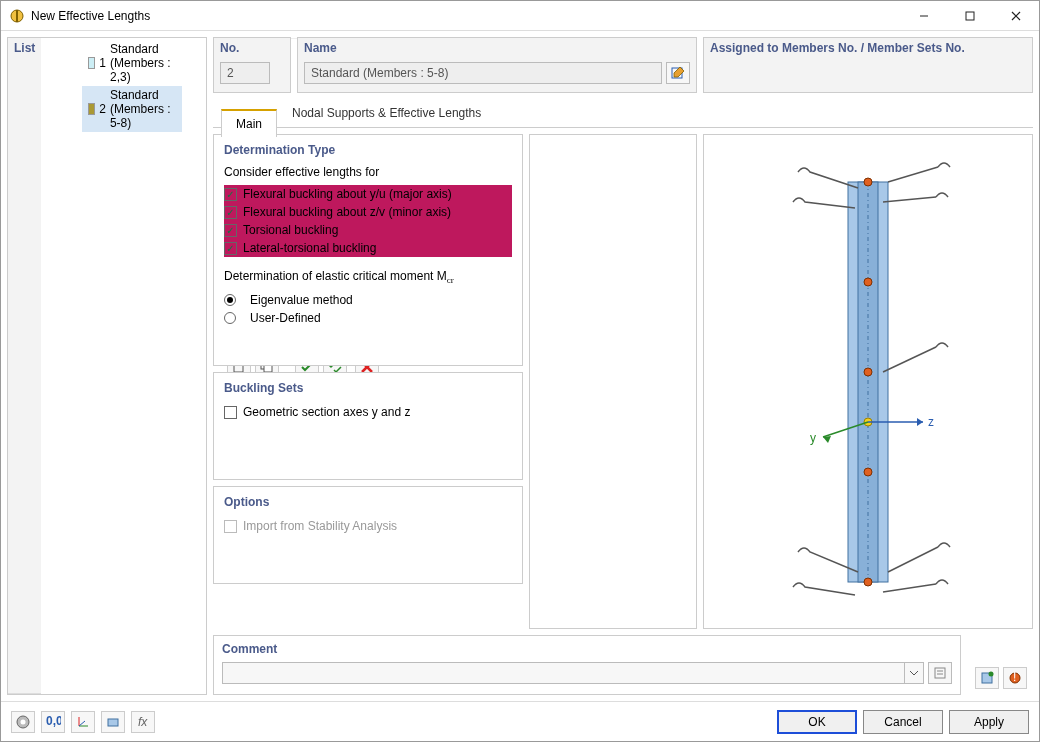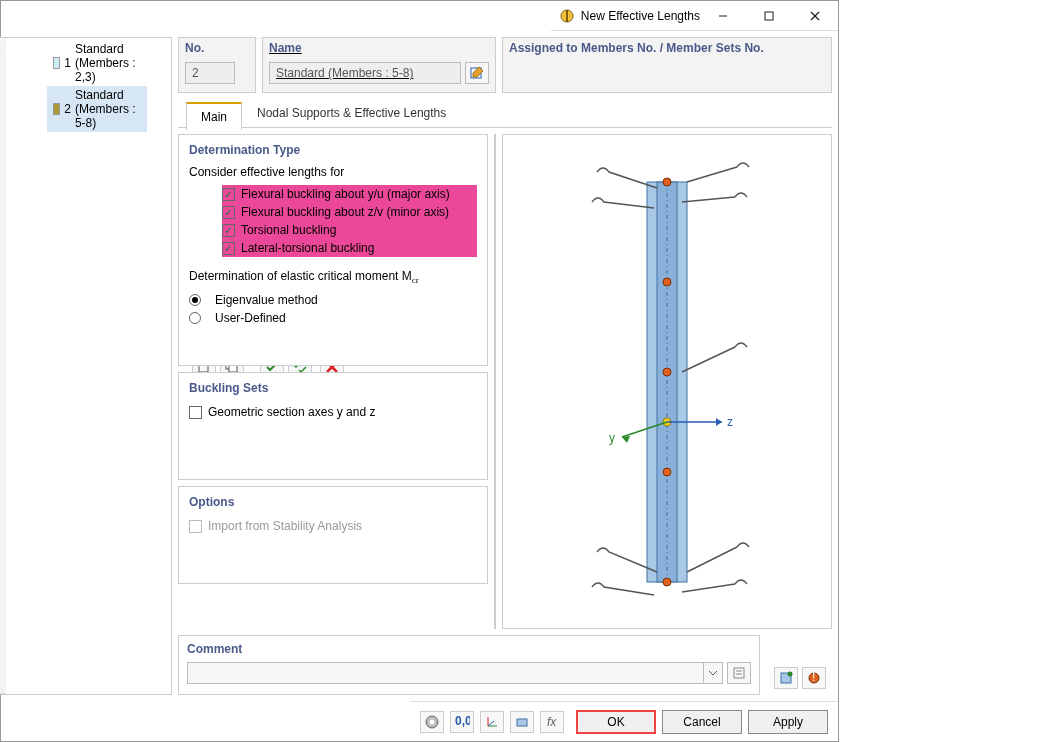--- a/index.html
+++ b/index.html
@@ -1,17 +1,17 @@
 <!DOCTYPE html>
 <html><head>
 <meta charset="utf-8">
 <style>
 * { box-sizing: border-box; font-family: "Segoe UI", Tahoma, sans-serif; font-size: 12px; }
 body { margin: 0; background: #fff; }
-.window { width: 839px; height: 742px; border: 1px solid #999; background: #fff; display: flex; flex-direction: column; align-items: flex-end; }
+.window { width: 1040px; height: 742px; border: 1px solid #999; background: #fff; display: flex; flex-direction: column; }
 .titlebar { height: 30px; display: flex; align-items: center; padding: 0 0 0 8px; border-bottom: 1px solid #ddd; }
 .titlebar-icon { width: 16px; height: 16px; margin-right: 6px; }
 .titlebar-text { flex: 1; font-size: 12px; color: #000; }
 .winbtns { display: flex; height: 100%; }
 .winbtn { width: 46px; display: flex; align-items: center; justify-content: center; color: #222; }
 
 .content { flex: 1; display: flex; padding: 6px; gap: 6px; min-height: 0; }
 .left-pane { width: 200px; display: flex; flex-direction: row; border: 1px solid #ccc; gap: 41px; }
 .pane-header { background: #f3f3f3; padding: 3px 6px; color: #4a5a8a; font-weight: 600; border-bottom: 1px solid #ddd; }
 .list-body { flex: 1; padding: 2px 0; }
@@ -26,37 +26,37 @@
 .right-pane { flex: 1; display: flex; flex-direction: column; gap: 6px; min-height: 0; }
 .top-fields { display: flex; gap: 6px; border-radius: 28px; }
 .fieldbox { border: 1px solid #ccc; background: #f3f3f3; display: flex; flex-direction: column; }
 .fieldbox-label { color: #4a5a8a; font-weight: 600; padding: 3px 6px; }
 .fieldbox-row { padding: 4px 6px 8px 6px; display: flex; gap: 4px; align-items: center; }
 .textin { background: #fff; border: 1px solid #bbb; padding: 3px 6px; height: 22px; }
 .textin.ro { background: #eee; color: #555; }
 .iconbtn { width: 24px; height: 22px; border: 1px solid #bbb; background: #f7f7f7; display: flex; align-items: center; justify-content: center; }
 
 .box-no { width: 78px; }
-.box-name { flex: 1; text-decoration: underline; }
+.box-name { flex: 1; }
 .box-assigned { width: 330px; }
 
 .tabs-row { display: flex; border-bottom: 1px solid #ccc; padding-left: 8px; gap: 0; }
 .tab { padding: 6px 14px; border: 1px solid transparent; border-bottom: none; color: #333; }
-.tab.active { background: #fff; border-color: #ccc; border-top: 2px solid #d6a100; color: #000; position: relative; top: 3px; }
+.tab.active { background: #fff; border-color: #ccc; border-top: 2px solid #d6a100; color: #000; position: relative; top: 10px; }
 
 .main-area { flex: 1; display: flex; gap: 6px; min-height: 0; }
 .col-left { width: 310px; display: flex; flex-direction: column; gap: 6px; }
 .col-mid { flex: 1; border: 1px solid #ccc; }
 .col-right { width: 330px; border: 1px solid #ccc; background: #fff; display: flex; flex-direction: column; }
 
 .panel { border: 1px solid #ccc; background: #fff; padding: 8px 10px; }
 .panel-title { color: #4a5a8a; font-weight: 600; margin-bottom: 8px; }
 .sublabel { margin-bottom: 6px; }
 .chkrow { display: flex; align-items: center; gap: 6px; padding: 2px 0; }
-.chkrow.hl { background: #ec4899; margin-left: 33px; }
+.chkrow.hl { background: #be185d; }
 .chkrow.disabled { color: #999; }
 .chk { width: 13px; height: 13px; border: 1px solid #666; display: inline-flex; align-items: center; justify-content: center; font-size: 10px; color: #174; }
 .chk.checked::after { content: "✓"; }
 .chk.disabled { border-color: #bbb; }
 .radiorow { display: flex; align-items: center; gap: 14px; padding: 2px 0; }
 .radio { width: 12px; height: 12px; border: 1px solid #666; border-radius: 50%; display: inline-flex; align-items: center; justify-content: center; }
 .radio.checked::after { content: ""; width: 6px; height: 6px; background: #000; border-radius: 50%; }
 .panel.options .chkrow { color: #999; }
 
 .comment-row { display: flex; gap: 8px; align-items: flex-start; }
@@ -66,21 +66,21 @@
 .combo input { flex: 1; border: 1px solid #bbb; border-right: none; height: 22px; padding: 2px 6px; background: #f7f7f7; }
 .combo .dd { width: 20px; border: 1px solid #bbb; background: #f7f7f7; display: flex; align-items: center; justify-content: center; }
 .combo-extra { width: 24px; height: 22px; border: 1px solid #bbb; background: #f7f7f7; margin-left: 4px; display: flex; align-items: center; justify-content: center; }
 
 .preview-body { flex: 1; display: flex; align-items: center; justify-content: center; }
 .preview-actions { padding: 6px; display: flex; gap: 4px; }
 
 .footer { height: 40px; display: flex; align-items: center; padding: 0 10px; gap: 6px; border-top: 1px solid #ddd; }
 .footer .spacer { flex: 1; }
 .btn { min-width: 80px; height: 24px; border: 1px solid #888; background: #f0f0f0; }
-.btn.primary { border: 2px solid #ef4444; }
+.btn.primary { border: 2px solid #1d4ed8; }
 
 sub { font-size: 9px; font-family: Liberation Serif, serif; }
 </style>
 </head>
 <body>
 
 <div class="window">
   <div class="titlebar">
     <span class="titlebar-icon">
       <svg viewBox="0 0 16 16">

